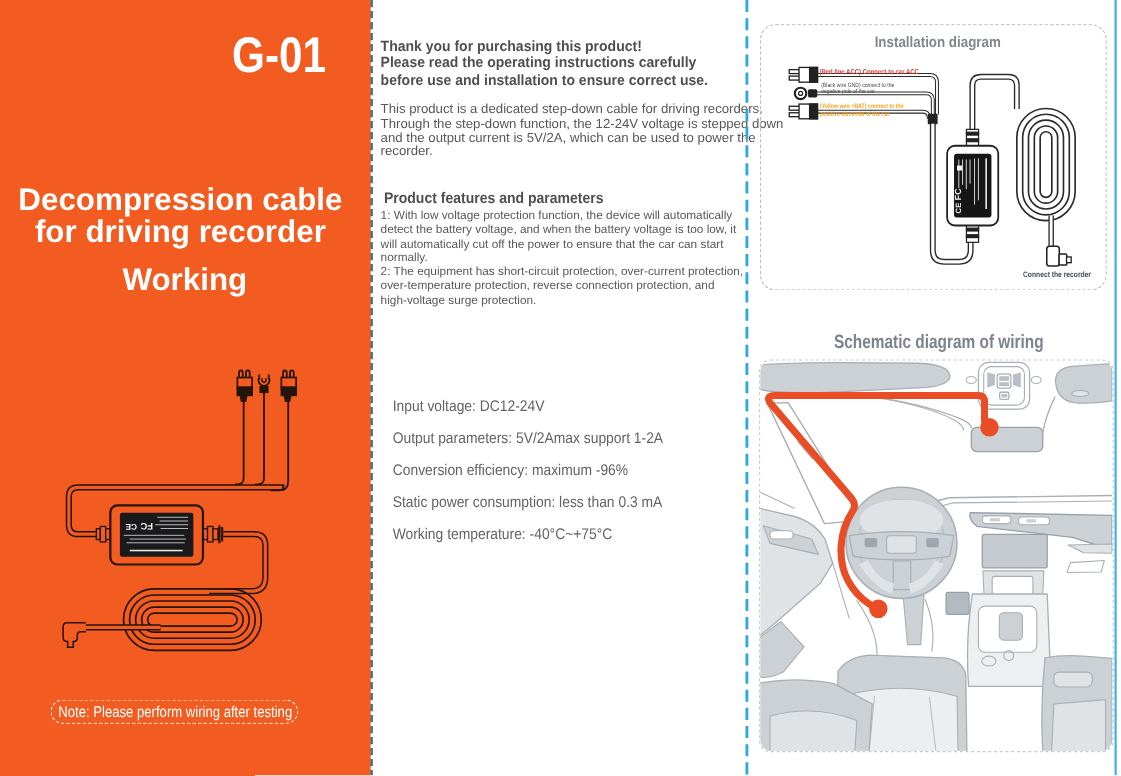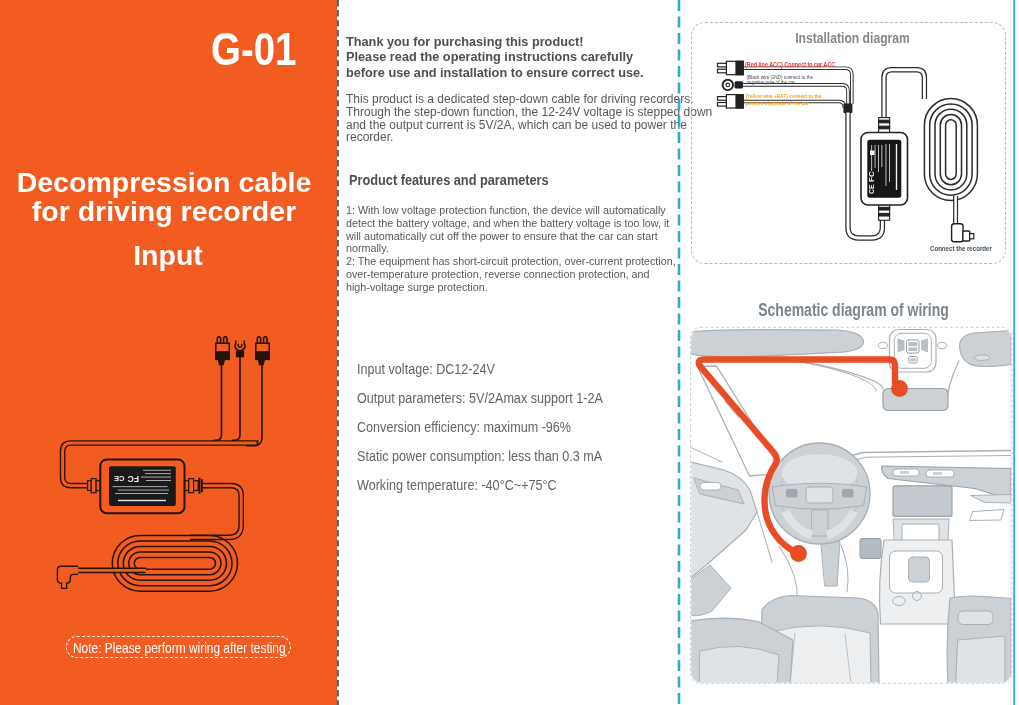--- a/index.html
+++ b/index.html
@@ -8,49 +8,49 @@
   .page{position:relative;width:1019px;height:634px;background:#fff;}
   .abs{position:absolute;}
   
   .left{left:0;top:0;width:337px;height:705px;background:#F25C20;}
   .g01{left:211px;top:27px;font-size:45.5px;font-weight:bold;color:#fff;
        line-height:45px;transform:scaleX(0.845);transform-origin:left top;white-space:nowrap;}
   .ttl{left:-2px;top:167.5px;width:332px;text-align:center;color:#fff;font-weight:bold;
        font-size:28.5px;line-height:29px;}
   .manual{left:2px;top:240.5px;width:332px;text-align:center;color:#fff;font-weight:bold;
        font-size:28.5px;line-height:29px;}
-  .note{left:66px;top:636px;width:225px;height:22px;border:1.5px dashed #fff;
+  .note{left:46px;top:636px;width:225px;height:22px;border:1.5px dashed #fff;
         border-radius:12px;box-sizing:border-box;color:#fff;}
   .note span{position:absolute;left:6px;top:3px;font-size:14.2px;white-space:nowrap;
         transform:scaleX(0.84);transform-origin:left top;}
   
   .h1{left:346px;top:33.5px;font-size:13.4px;font-weight:bold;line-height:15.9px;
       color:#4e4f51;transform:scaleX(0.95);transform-origin:left top;white-space:nowrap;}
   .p1{left:346px;top:93px;font-size:12px;line-height:12.8px;color:#57585a;white-space:nowrap;}
   .h2{left:349px;top:171.5px;font-size:14px;font-weight:bold;color:#4e4f51;
       transform:scaleX(0.91);transform-origin:left top;white-space:nowrap;}
-  .p2{left:346px;top:204px;font-size:10.75px;line-height:12.8px;color:#57585a;white-space:nowrap;}
+  .p2{left:346px;top:190px;font-size:10.75px;line-height:12.8px;color:#57585a;white-space:nowrap;}
   .spec{left:357px;font-size:14px;color:#626365;transform:scaleX(0.90);
         transform-origin:left top;white-space:nowrap;}
   
   .instbox{left:691px;top:22px;width:315px;height:242px;border:1.2px dashed #b7b7b7;
            border-radius:14px;box-sizing:border-box;}
   .insttitle{left:695px;top:30.5px;width:315px;text-align:center;font-size:13.8px;
              font-weight:bold;color:#83878b;transform:scaleX(0.88);transform-origin:center top;}
   .schtitle{left:683px;top:300px;width:341px;text-align:center;font-size:17.5px;
             font-weight:bold;color:#7b848c;transform:scaleX(0.80);transform-origin:center top;}
   svg{position:absolute;left:0;top:0;}
 </style>
 </head>
 <body>
 <div class="page">
   <div class="abs left"></div>
   <div class="abs g01">G-01</div>
   <div class="abs ttl">Decompression cable<br>for driving recorder</div>
-  <div class="abs manual">Input</div>
+  <div class="abs manual">Working</div>
   <div class="abs note">
       <span>Note: Please perform wiring after testing</span>
     </div>
 
   <div class="abs h1">Thank you for purchasing this product!<br>Please read the operating instructions carefully<br>before use and installation to ensure correct use.</div>
   <div class="abs p1">This product is a dedicated step-down cable for driving recorders.<br>Through the step-down function, the 12-24V voltage is stepped down<br>and the output current is 5V/2A, which can be used to power the<br>recorder.</div>
   <div class="abs h2">Product features and parameters</div>
   <div class="abs p2">1: With low voltage protection function, the device will automatically<br>detect the battery voltage, and when the battery voltage is too low, it<br>will automatically cut off the power to ensure that the car can start<br>normally.<br>2: The equipment has short-circuit protection, over-current protection,<br>over-temperature protection, reverse connection protection, and<br>high-voltage surge protection.</div>
   <div class="abs spec" style="top:360.5px;">Input voltage: DC12-24V</div>
   <div class="abs spec" style="top:389.7px;">Output parameters: 5V/2Amax support 1-2A</div>

